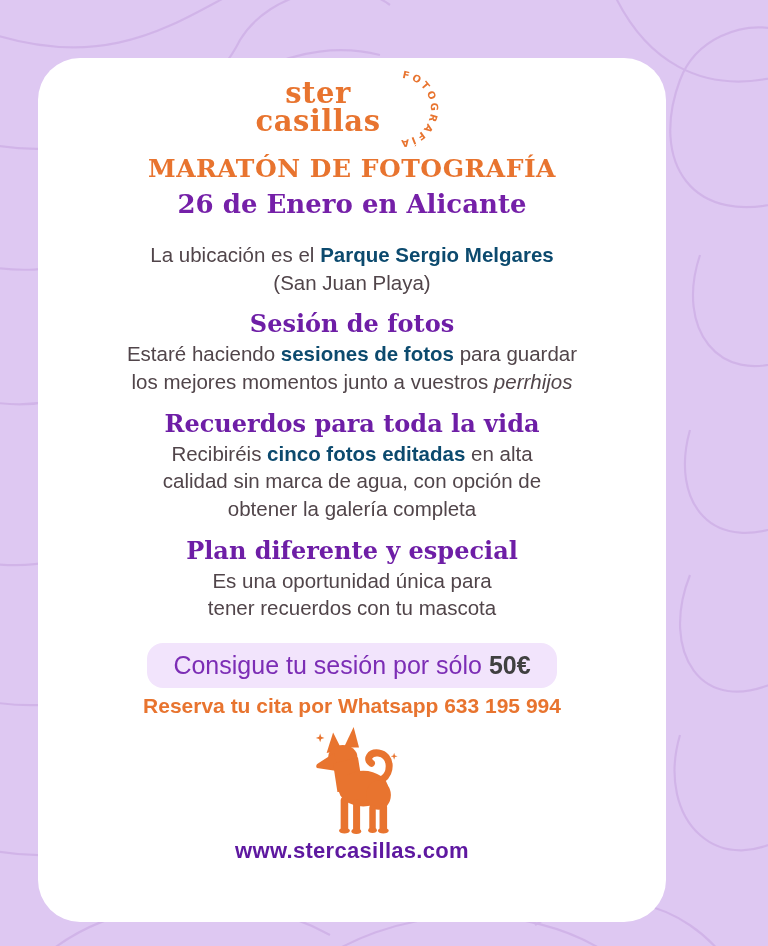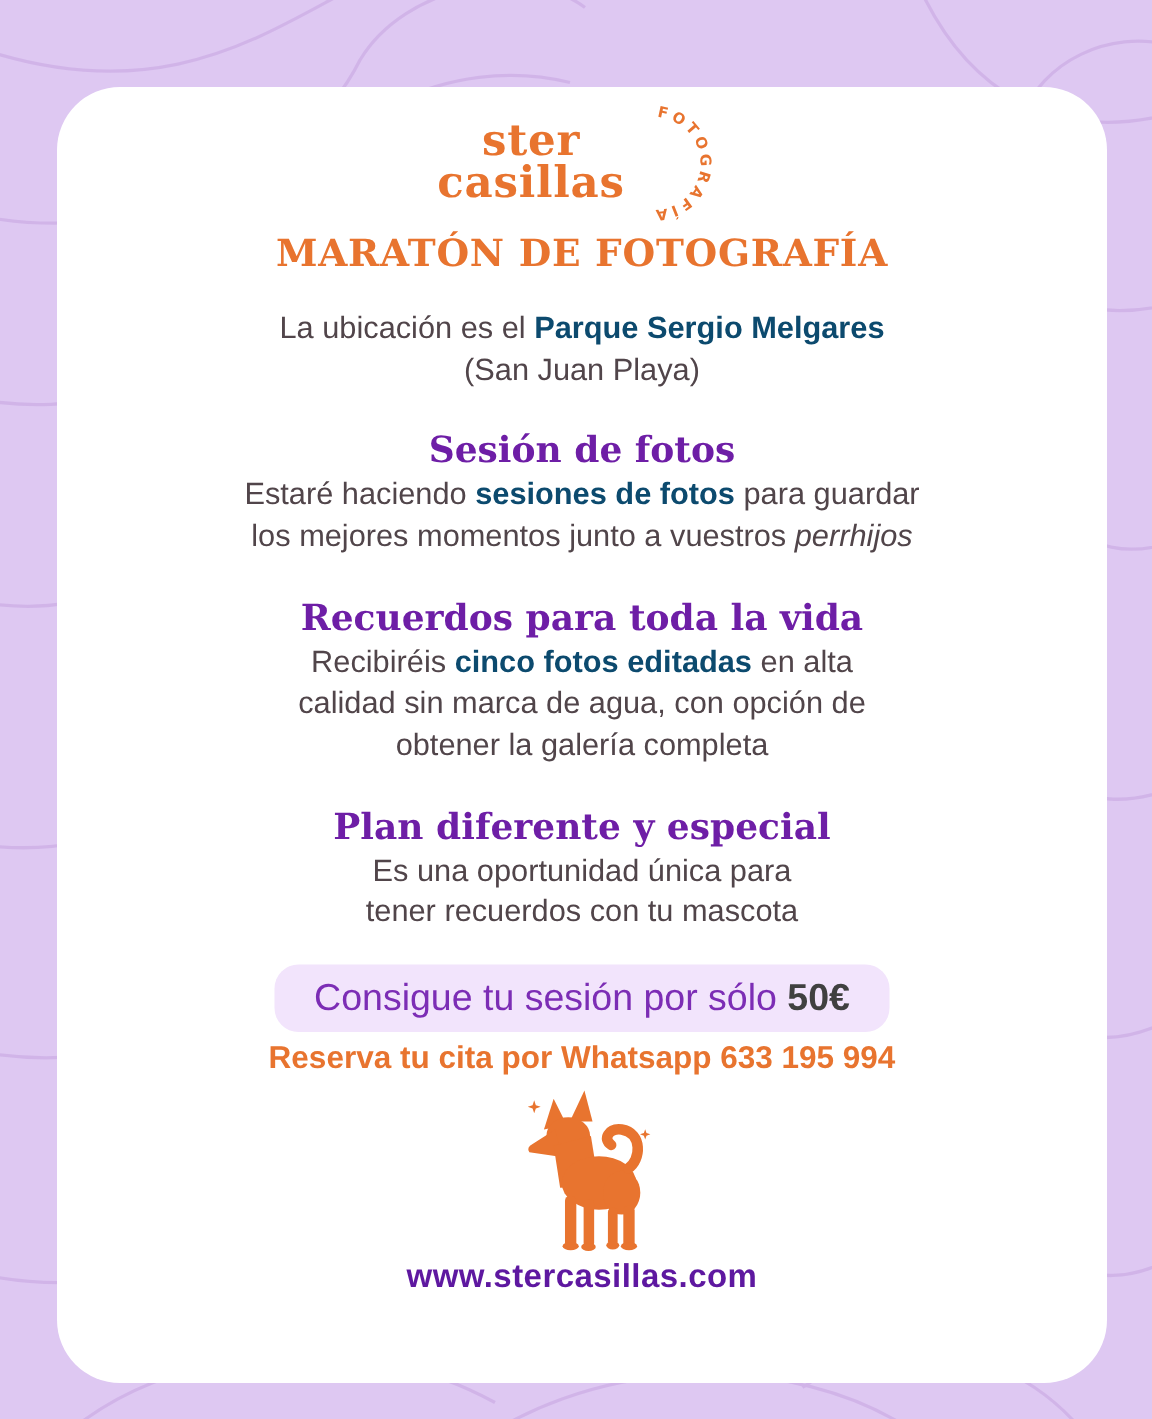--- a/index.html
+++ b/index.html
@@ -9,21 +9,21 @@
     font-family: "Liberation Sans", sans-serif;
     background: #DEC8F2;
     overflow: hidden;
   }
   .bg-pattern {
     position: absolute; inset: 0; z-index: 0;
   }
   .card {
     position: absolute;
     left: 38px; top: 58px;
-    width: 700px; height: 864px;
+    width: 628px; height: 864px;
     background: #FFFFFF;
     border-radius: 42px;
     z-index: 1;
     display: flex;
     flex-direction: column;
     align-items: center;
     text-align: center;
   }
   .logo-row {
     margin-top: 8px;
@@ -59,21 +59,21 @@
   }
   .body-text {
     margin-top: 22px;
     font-size: 20.5px;
     line-height: 1.35;
     color: #51454A;
   }
   .body-text strong { font-weight: 700; color: #0c4a6e; }
   .body-text em { }
   .section-heading {
-    margin-top: 25px;
+    margin-top: 13px;
     font-family: "DejaVu Serif", serif;
     font-weight: 800;
     font-size: 24px;
     color: #6E1EA6;
   }
   .after-heading { margin-top: 2px; }
   .price-pill {
     margin-top: 21px;
     background: #F2E4FC;
     border-radius: 16px;
@@ -132,20 +132,21 @@
       <defs>
         <path id="arcPath" d="M24,12 A31,31 0 0 1 24,74"></path>
       </defs>
       <text fill="#E8742F" font-size="10" font-weight="bold" font-family="DejaVu Sans, sans-serif" letter-spacing="2.4">
         <textPath href="#arcPath" startOffset="2">FOTOGRAFÍA</textPath>
       </text>
     </svg>
   </div>
 
   <h1 class="main-title">MARATÓN DE FOTOGRAFÍA</h1>
+  <h2 class="subtitle">26 de Enero en Alicante</h2>
 
   <p class="body-text">
     <span>La ubicación es el </span><strong>Parque Sergio Melgares</strong><br>
     <span>(San Juan Playa)</span>
   </p>
 
   <h3 class="section-heading">Sesión de fotos</h3>
   <p class="body-text after-heading">
     <span>Estaré haciendo </span><strong>sesiones de fotos</strong><span> para guardar</span><br>
     <span>los mejores momentos junto a vuestros </span><em>perrhijos</em>

